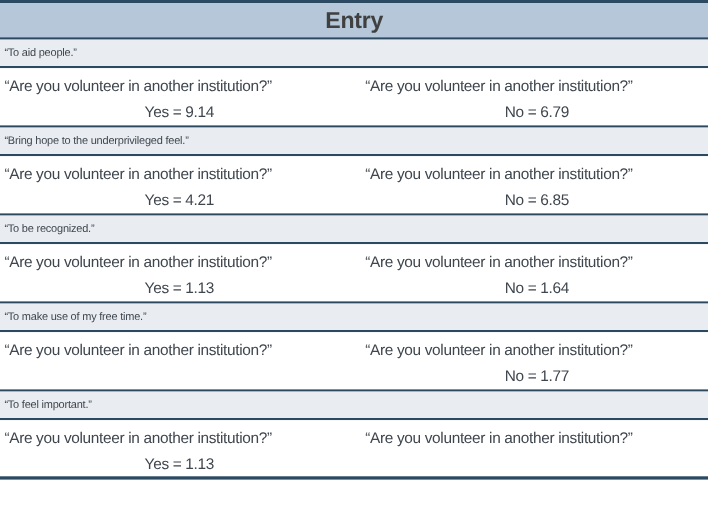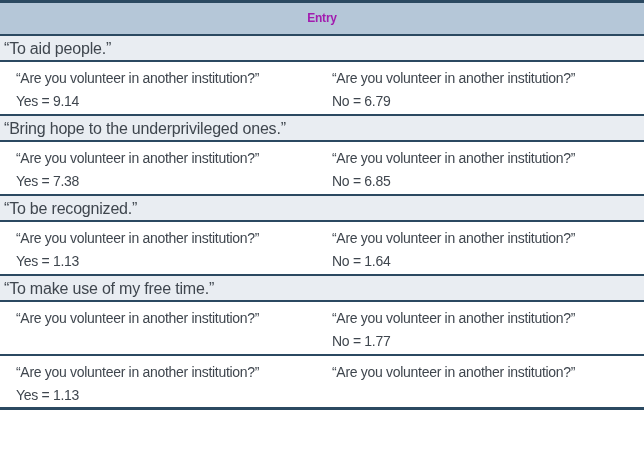--- a/index.html
+++ b/index.html
@@ -17,67 +17,68 @@
     width: 644px;
     border-top: 3px solid #2b4961;
     background: #ffffff;
   }
   .header-row {
     height: 31px;
     line-height: 31px;
     background: #b5c7d8;
     border-bottom: 2px solid #2b4961;
     text-align: center;
-    font-size: 12px;
+    font-size: 21px;
     font-weight: bold;
-    color: #a21caf;
+    color: #404040;
     letter-spacing: -0.2px;
   }
   .quote-row {
     height: 26px;
     line-height: 26px;
     background: #e9edf2;
     border-bottom: 2px solid #2b4961;
     padding-left: 4px;
-    font-size: 16px;
+    font-size: 10px;
     color: #3f464e;
     letter-spacing: -0.2px;
     box-sizing: border-box;
     white-space: nowrap;
     overflow: hidden;
   }
   .data-row {
     height: 54px;
     background: #ffffff;
     border-bottom: 2px solid #2b4961;
     display: flex;
     box-sizing: border-box;
   }
   .data-row.last {
     border-bottom: 3px solid #2b4961;
   }
   .cell {
     width: 50%;
     box-sizing: border-box;
-    padding: 5px 0 0 16px;
+    padding: 5px 0 0 4px;
     font-size: 14px;
     color: #3f464e;
     letter-spacing: -0.3px;
     overflow: hidden;
   }
   .cell.right {
     padding-left: 10px;
   }
   .cell .q {
     line-height: 22px;
     white-space: nowrap;
   }
   .cell .v {
     line-height: 25px;
     white-space: nowrap;
+    text-align: center;
   }
 </style>
 </head>
 <body>
 
 <div class="tbl">
 
   <div class="header-row">Entry</div>
 
   <div class="quote-row">“To aid people.”</div>
@@ -85,25 +86,25 @@
     <div class="cell">
       <div class="q">“Are you volunteer in another institution?”</div>
       <div class="v">Yes = 9.14</div>
     </div>
     <div class="cell right">
       <div class="q">“Are you volunteer in another institution?”</div>
       <div class="v">No = 6.79</div>
     </div>
   </div>
 
-  <div class="quote-row">“Bring hope to the underprivileged ones.”</div>
+  <div class="quote-row">“Bring hope to the underprivileged feel.”</div>
   <div class="data-row">
     <div class="cell">
       <div class="q">“Are you volunteer in another institution?”</div>
-      <div class="v">Yes = 7.38</div>
+      <div class="v">Yes = 4.21</div>
     </div>
     <div class="cell right">
       <div class="q">“Are you volunteer in another institution?”</div>
       <div class="v">No = 6.85</div>
     </div>
   </div>
 
   <div class="quote-row">“To be recognized.”</div>
   <div class="data-row">
     <div class="cell">
@@ -120,20 +121,21 @@
   <div class="data-row">
     <div class="cell">
       <div class="q">“Are you volunteer in another institution?”</div>
     </div>
     <div class="cell right">
       <div class="q">“Are you volunteer in another institution?”</div>
       <div class="v">No = 1.77</div>
     </div>
   </div>
 
+  <div class="quote-row">“To feel important.”</div>
   <div class="data-row last">
     <div class="cell">
       <div class="q">“Are you volunteer in another institution?”</div>
       <div class="v">Yes = 1.13</div>
     </div>
     <div class="cell right">
       <div class="q">“Are you volunteer in another institution?”</div>
     </div>
   </div>
 

